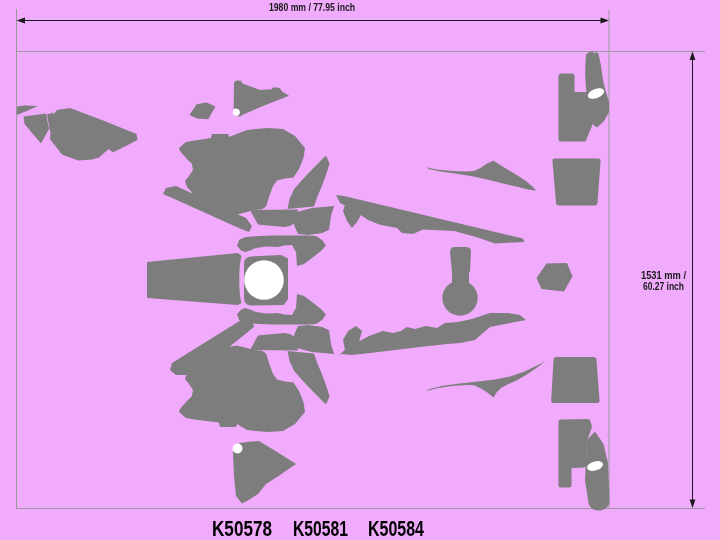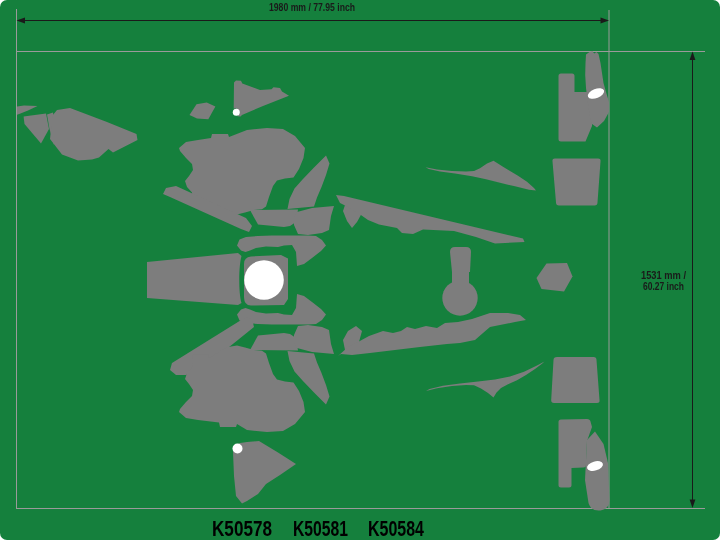--- a/index.html
+++ b/index.html
@@ -1,16 +1,16 @@
 <!DOCTYPE html>
 <html><head>
 <meta charset="utf-8">
 <style>
   html,body{margin:0;padding:0;background:#ffffff;}
-  .wrap{width:720px;height:540px;position:relative;background:#15803d;overflow:hidden;border-radius:7px;}
+  .wrap{width:720px;height:540px;position:relative;background:#f0abfc;overflow:hidden;}
   text{font-family:"Liberation Sans",sans-serif;}
 </style>
 </head>
 <body>
 <div class="wrap">
 <svg width="720" height="540" viewBox="0 0 720 540">
 <g fill="#7d7d7d" stroke="none">
 
 <g fill="none" stroke="#9a9a9a" stroke-width="1">
   <line x1="16.5" y1="9" x2="16.5" y2="508"></line>

